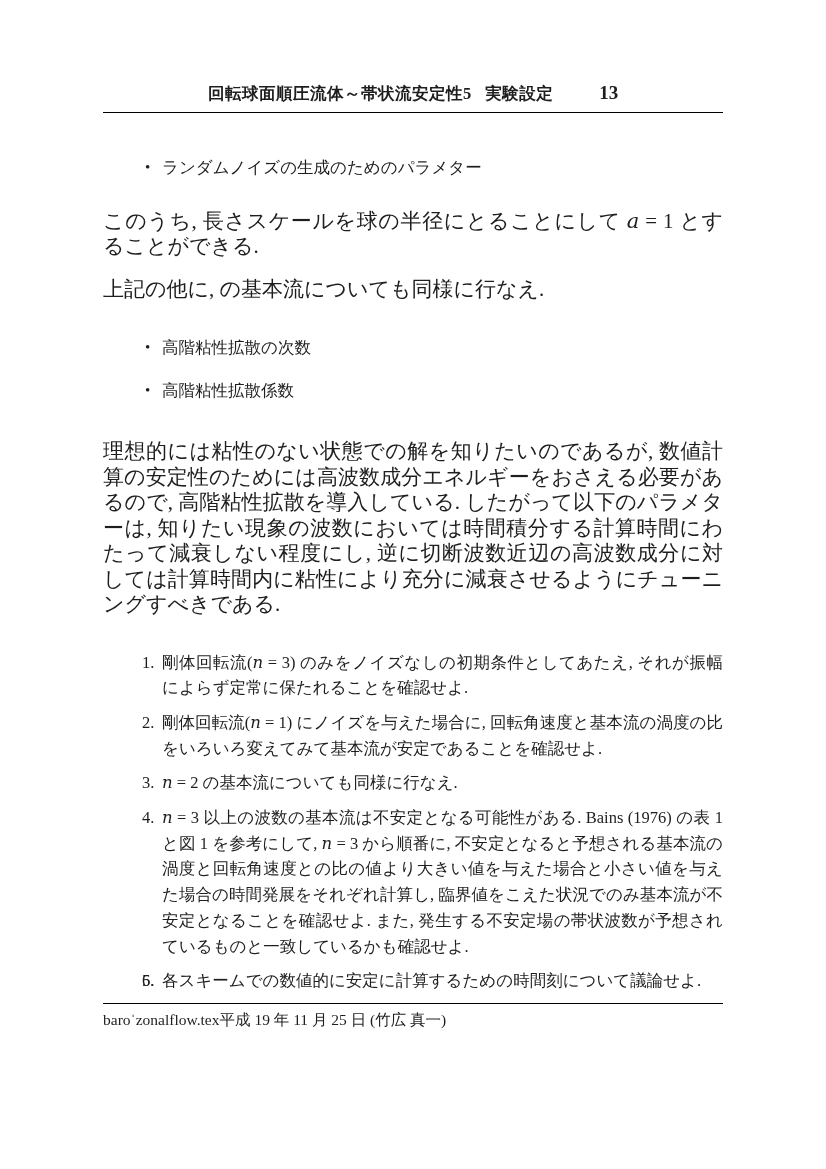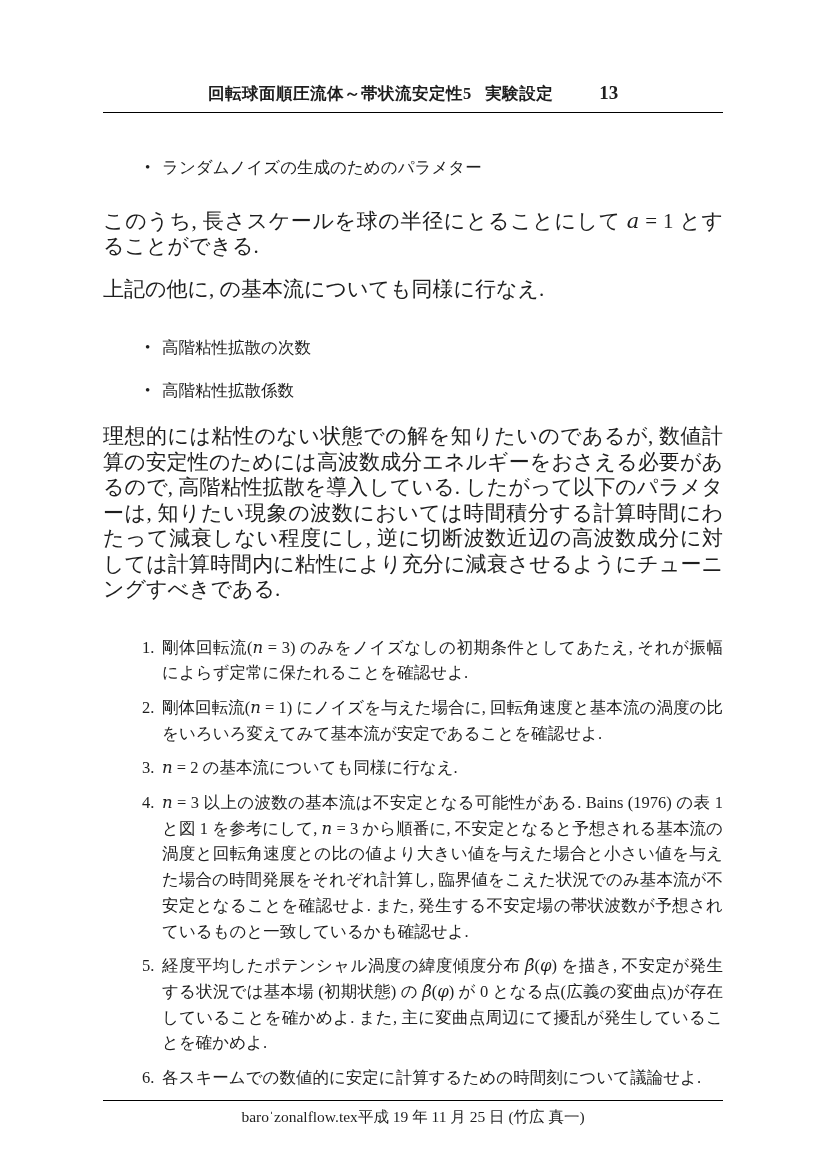--- a/index.html
+++ b/index.html
@@ -98,31 +98,31 @@
     position: absolute;
     left: 39px;
     top: 0;
   }
   
   .footer {
     margin-top: 9px;
     border-top: 1.5px solid #000;
     padding-top: 6px;
     display: flex;
-    justify-content: center;
+    justify-content: flex-start;
     align-items: baseline;
     font-size: 15.5px;
   }
   
   .mt-bullet1   { margin-top: 42px; }
   .mt-para1     { margin-top: 28px; }
   .mt-para2     { margin-top: 17px; }
   .mt-bullets2  { margin-top: 33px; }
   .mt-bullet-gap{ margin-top: 17px; }
-  .mt-para3     { margin-top: 21px; }
+  .mt-para3     { margin-top: 36px; }
   .mt-tasks     { margin-top: 32px; }
 </style>
 </head>
 <body>
 
 <div class="page">
 
   <div class="runhead">
     <span class="runhead-title">回転球面順圧流体～帯状流安定性</span>
     <span class="runhead-right">
@@ -170,21 +170,20 @@
       <span><span class="math">n</span><span> = 2 の基本流についても同様に行なえ.</span></span>
     </div>
 
     <div class="task">
       <span class="task-num">4.</span>
       <span><span class="math">n</span><span> = 3 以上の波数の基本流は不安定となる可能性がある. Bains (1976) の表 1 と図 1 を参考にして, </span><span class="math">n</span><span> = 3 から順番に, 不安定となると予想される基本流の渦度と回転角速度との比の値より大きい値を与えた場合と小さい値を与えた場合の時間発展をそれぞれ計算し, 臨界値をこえた状況でのみ基本流が不安定となることを確認せよ. また, 発生する不安定場の帯状波数が予想されているものと一致しているかも確認せよ.</span></span>
     </div>
 
     <div class="task">
       <span class="task-num">5.</span>
-      <span><span>経度平均したポテンシャル渦度の緯度傾度分布 </span><span class="math">β̂</span><span>(</span><span class="math">φ</span><span>) を描き, 不安定が発生する状況では基本場 (初期状態) の </span><span class="math">β̂</span><span>(</span><span class="math">φ</span><span>) が 0 となる点(広義の変曲点)が存在していることを確かめよ. また, 主に変曲点周辺にて擾乱が発生していることを確かめよ.</span></span>
     </div>
 
     <div class="task">
       <span class="task-num">6.</span>
       <span><span>各スキームでの数値的に安定に計算するための時間刻について議論せよ.</span></span>
     </div>
 
   </div>
 
   <div class="footer">

